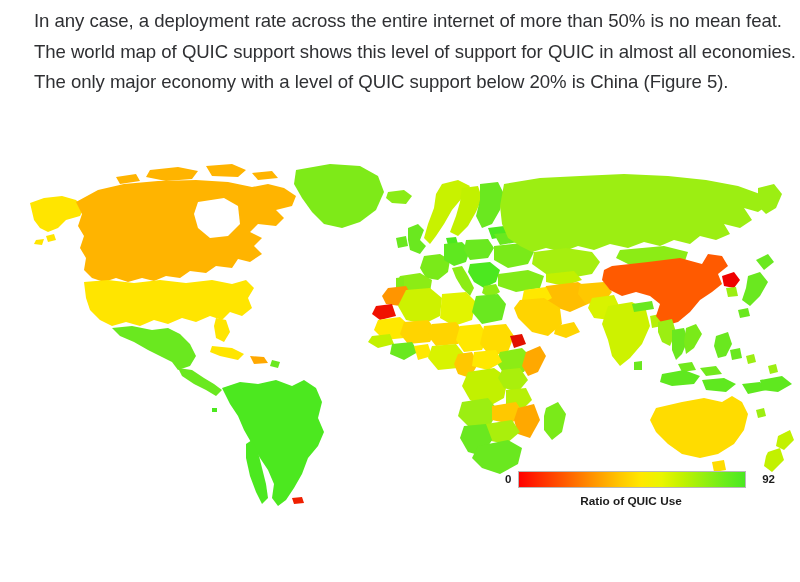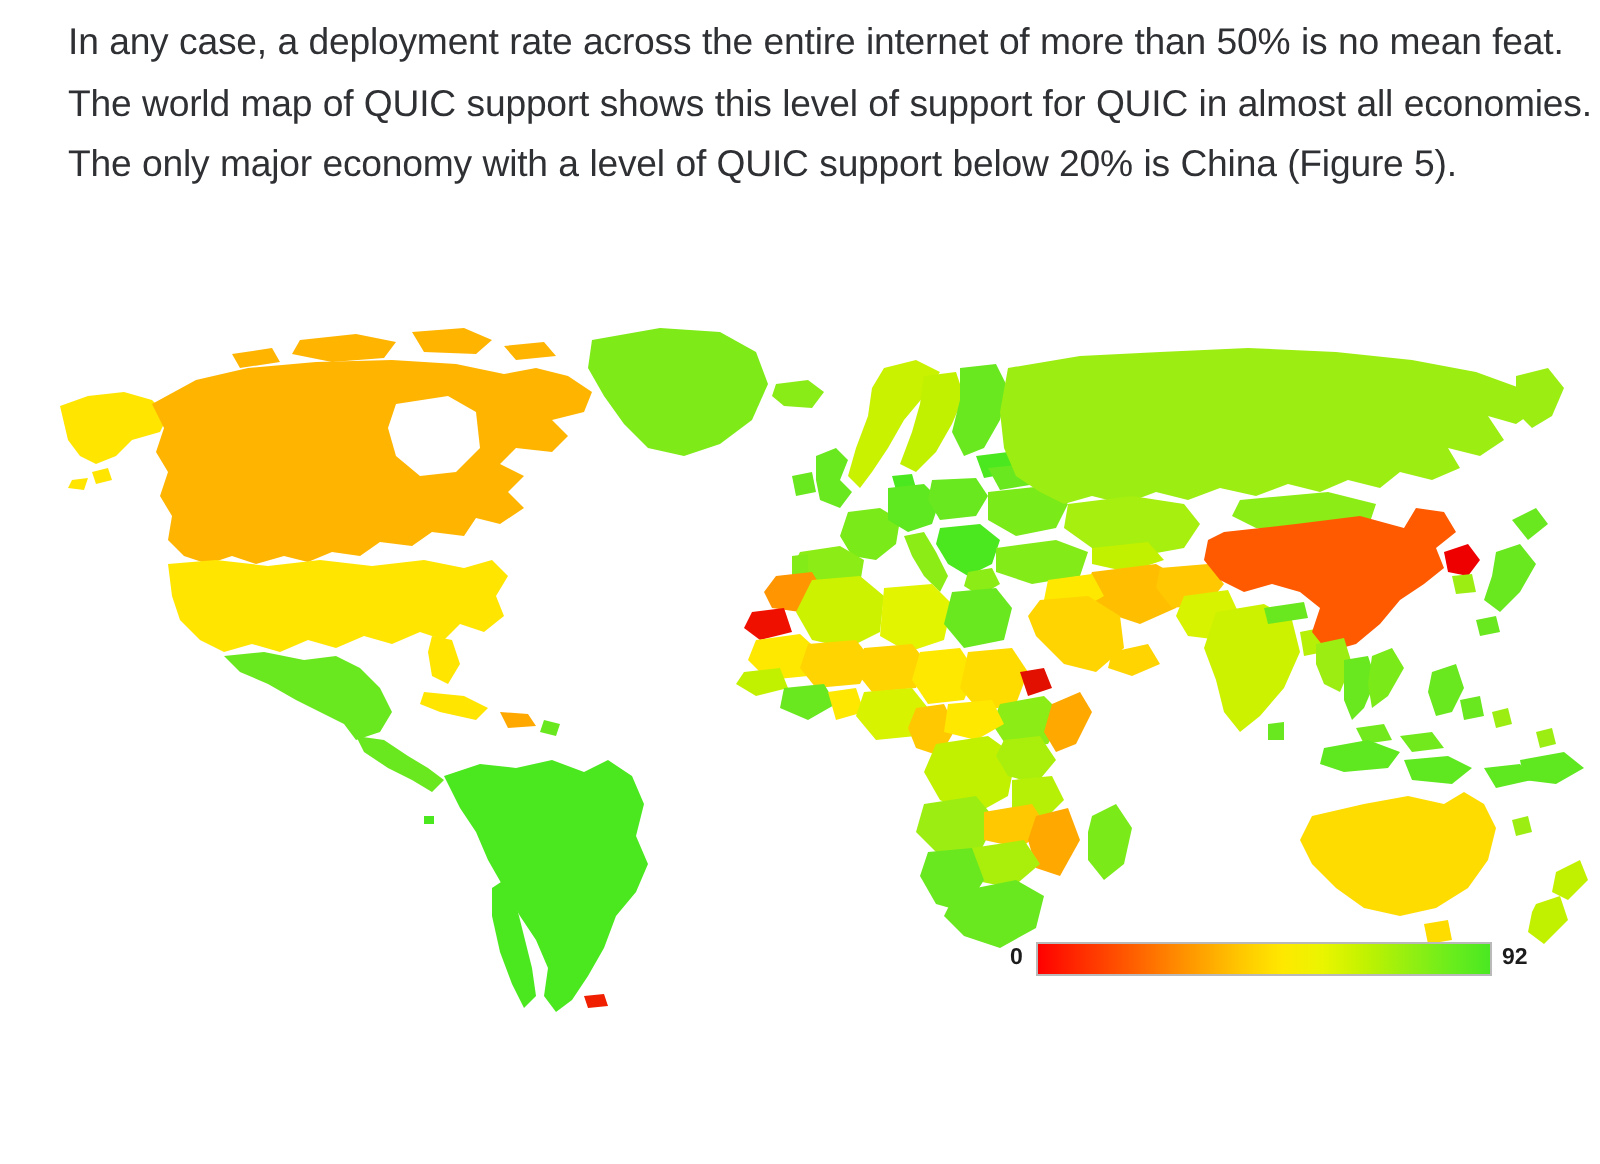--- a/index.html
+++ b/index.html
@@ -67,21 +67,21 @@
   }
   .legend-min, .legend-max {
     font-family: "Liberation Sans", sans-serif;
     font-size: 11.5px;
     font-weight: 700;
     color: #1c1c1c;
     line-height: 1;
     flex: 0 0 auto;
   }
   .legend-min { width: 13px; text-align: left; }
-  .legend-max { width: 24px; text-align: left; padding-left: 5px; }
+  .legend-max { width: 24px; text-align: right; padding-left: 5px; }
   .legend-bar {
     flex: 1 1 auto;
     height: 15px;
     border: 1px solid #b9b9b9;
     background: linear-gradient(to right,
       #ff0000 0%,
       #ff2600 8%,
       #ff5a00 20%,
       #ff9500 33%,
       #ffc800 45%,
@@ -265,16 +265,17 @@
              M756 270 L764 268 L766 276 L758 278 Z"></path>
       </g>
     </svg>
 
     <div class="legend">
       <div class="legend-row">
         <span class="legend-min">0</span>
         <span class="legend-bar"></span>
         <span class="legend-max">92</span>
       </div>
+      <div class="legend-caption">Ratio of QUIC Use</div>
     </div>
   </div>
 
 </figure>
 
 </body></html>

